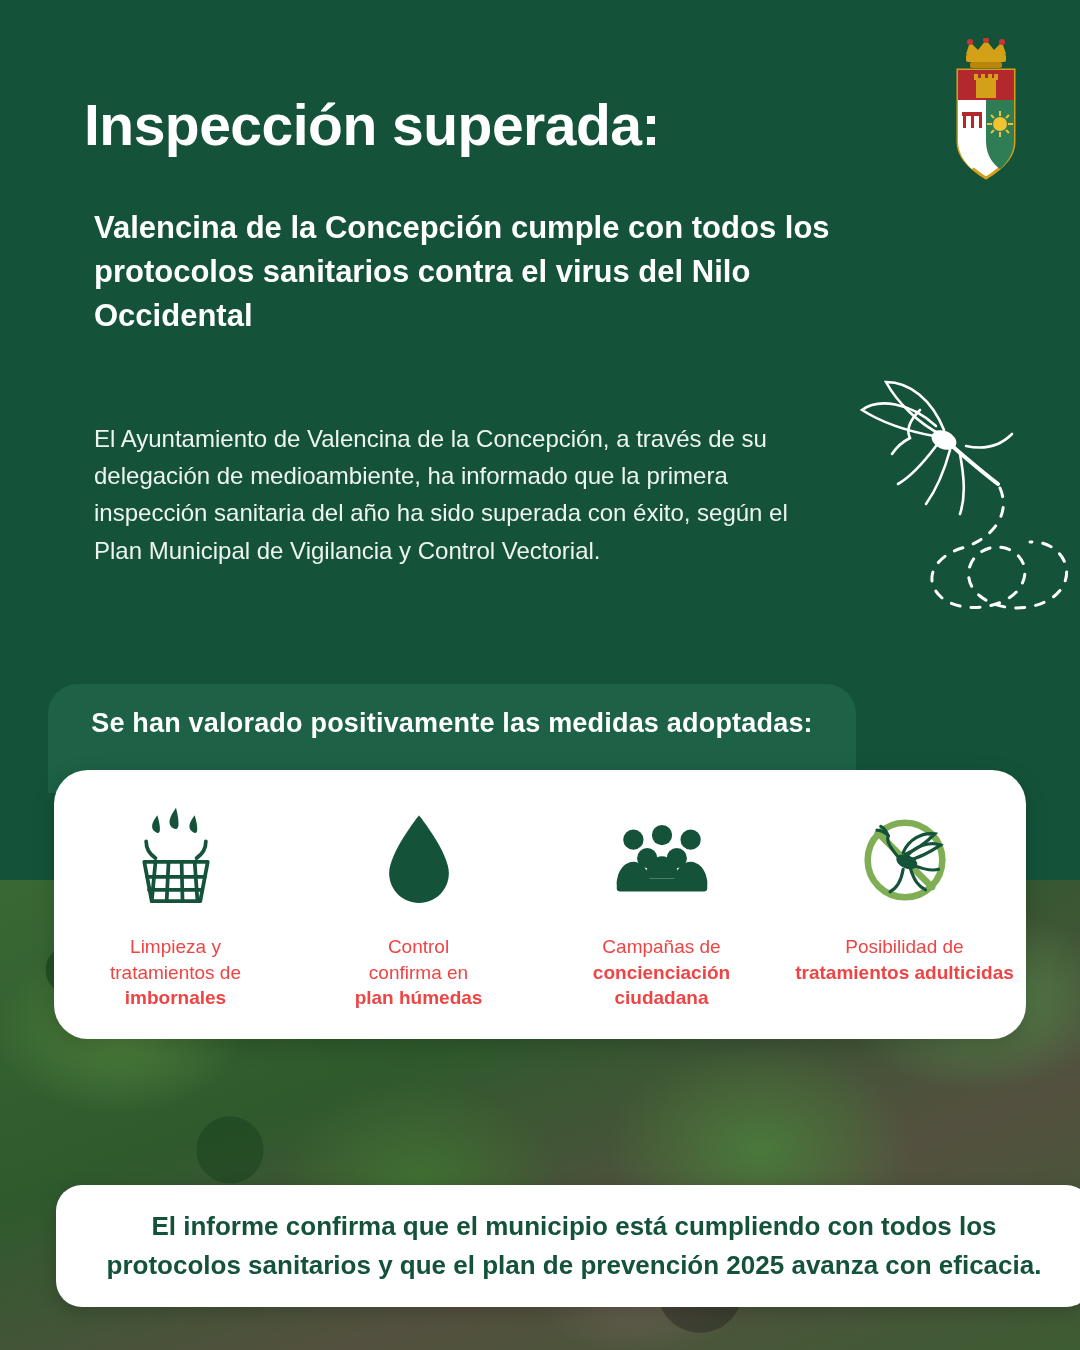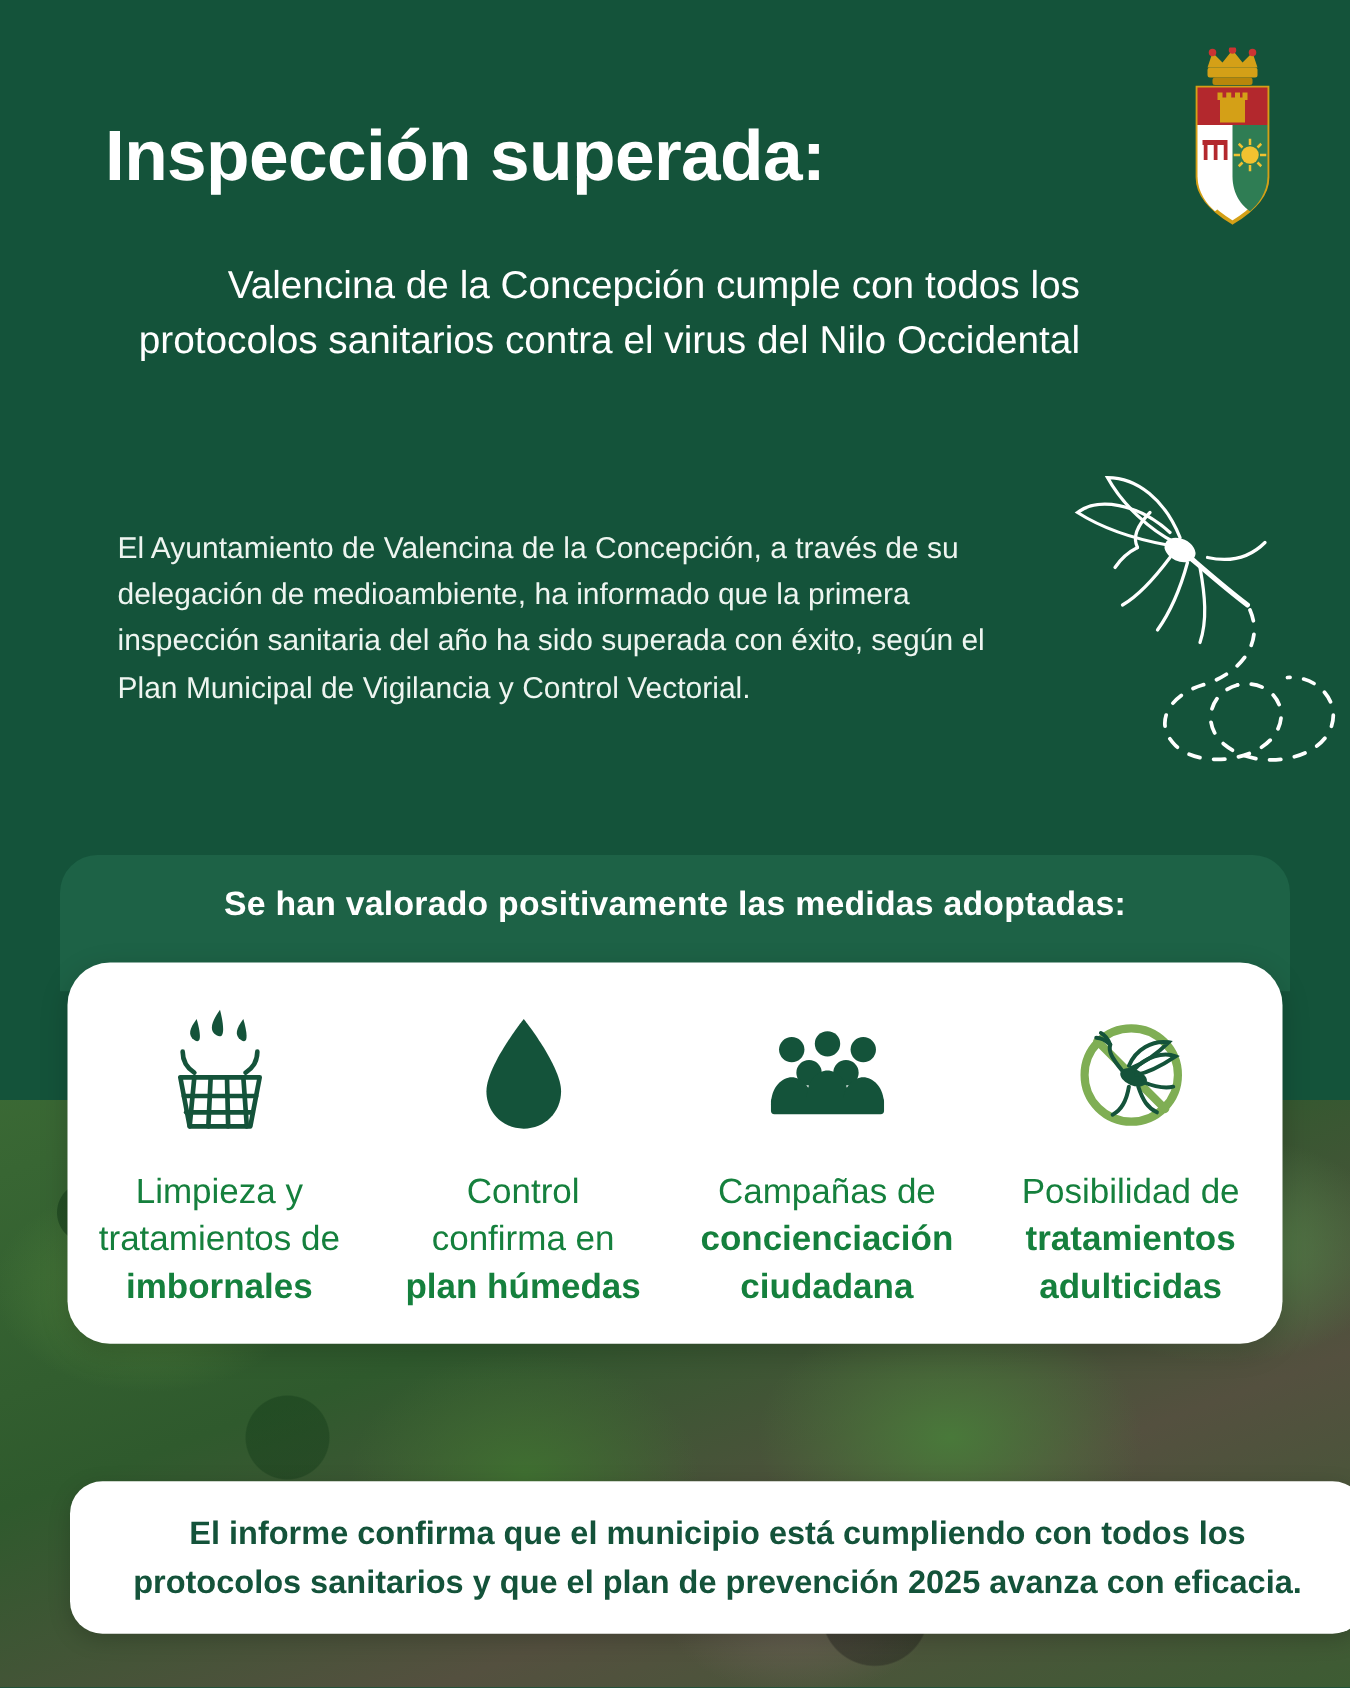--- a/index.html
+++ b/index.html
@@ -41,32 +41,32 @@
     position:absolute;right:56px;top:38px;width:76px;height:146px;z-index:5;
   }
 
   .headline{
     position:absolute;left:84px;top:96px;width:800px;z-index:4;
     color:#ffffff;font-size:57px;line-height:1.05;font-weight:bold;
     letter-spacing:-.5px;
   }
   .subhead{
     position:absolute;left:94px;top:206px;width:770px;z-index:4;
-    color:#ffffff;font-size:31px;line-height:1.42;font-weight:normal;text-align:right;
+    color:#ffffff;font-size:31px;line-height:1.42;font-weight:bold;
   }
   .bodytext{
     position:absolute;left:94px;top:392px;width:700px;z-index:4;
     color:#eef5f0;font-size:24px;line-height:1.55;font-weight:normal;margin-top:28px;
   }
 
   .mosquito{position:absolute;right:10px;top:380px;width:230px;height:280px;z-index:4;}
 
   
   .measures-wrap{
-    position:absolute;left:48px;top:684px;width:984px;z-index:3;
+    position:absolute;left:48px;top:684px;width:808px;z-index:3;
   }
   .measures-title-band{
     background:#1d6246;
     border-radius:30px 30px 0 0;
     padding:24px 0 54px 0;
     text-align:center;
   }
   .measures-title{
     color:#ffffff;font-size:27px;font-weight:bold;letter-spacing:.2px;
   }
@@ -77,21 +77,21 @@
     box-shadow:0 6px 22px rgba(0,0,0,.18);
   }
   .measures-row{
     display:flex;align-items:flex-start;justify-content:space-around;
   }
   .measure{
     width:225px;text-align:center;padding:0 4px;
   }
   .measure-icon{height:120px;display:flex;align-items:center;justify-content:center;}
   .measure-label{
-    margin-top:14px;color:#15803d;font-size:28px;line-height:1.35;font-weight:normal;
+    margin-top:14px;color:#ef4444;font-size:19px;line-height:1.35;font-weight:normal;
   }
   .measure-label b{font-weight:bold;}
 
   
   .footer-card{
     position:absolute;left:56px;top:1185px;width:968px;z-index:3;
     background:#ffffff;border-radius:26px;
     padding:22px 34px;
     text-align:center;
     box-shadow:0 5px 18px rgba(0,0,0,.18);

